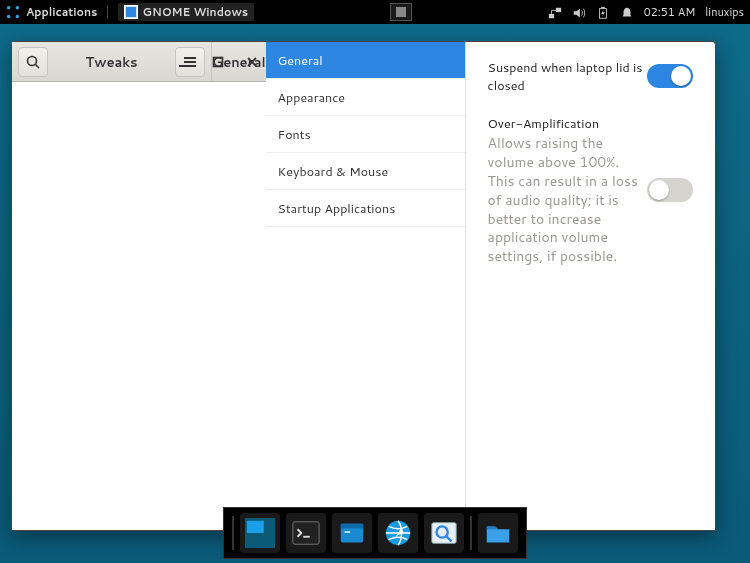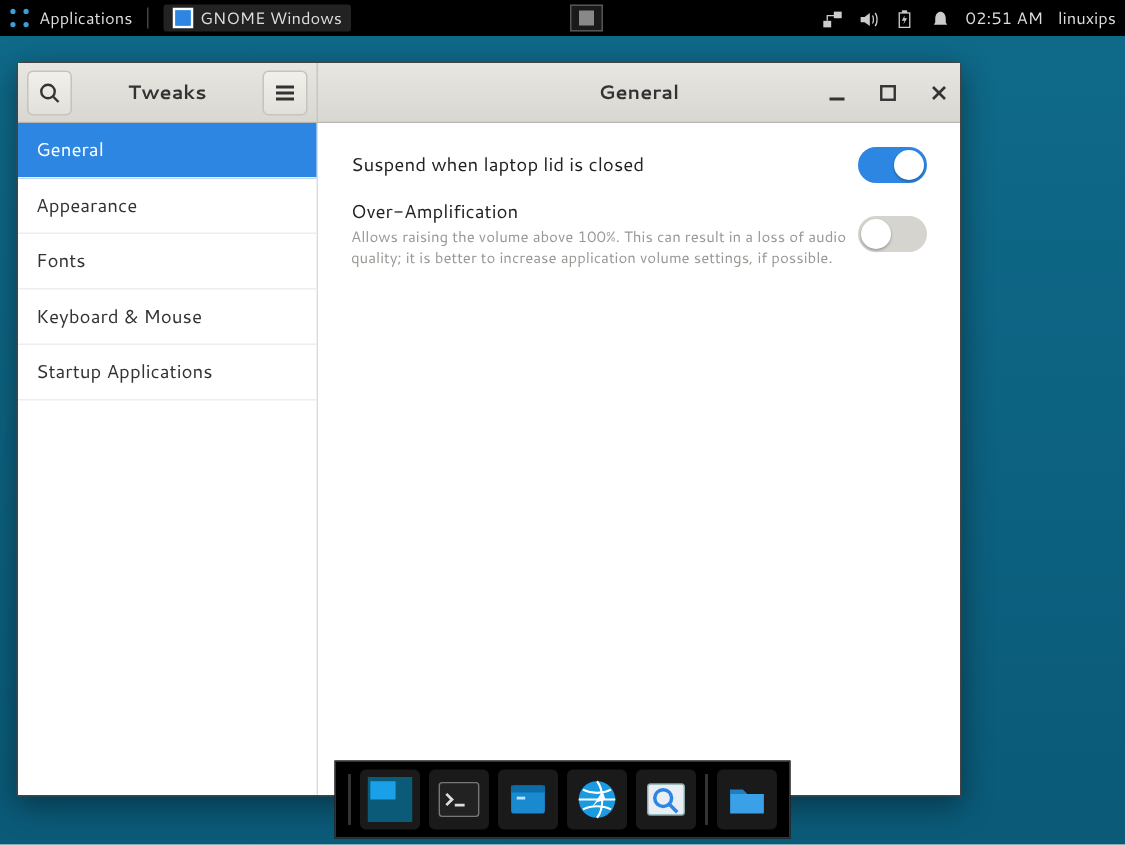--- a/index.html
+++ b/index.html
@@ -5,36 +5,36 @@
   * { box-sizing: border-box; margin: 0; padding: 0; }
   body {
     width: 750px; height: 563px;
     background: linear-gradient(#0f6a8a,#0a5a78);
     font-family: "Cantarell","Segoe UI", sans-serif;
     overflow: hidden; position: relative;
   }
   
   .topbar { height: 24px; background: #000; color: #ddd; display: flex;
     align-items: center; font-size: 11px; padding: 0 6px; }
-  .topbar .tb-left { display: flex; align-items: center; gap: 6px; }
+  .topbar .tb-left { display: flex; align-items: center; gap: 6px; font-weight: bold; }
   .topbar .sep { width:1px; height:14px; background:#444; margin:0 4px;}
   .topbar .app-entry { display:flex; align-items:center; gap:4px;
     background:#222; padding:1px 6px; border-radius:2px;}
   .topbar .tb-center { flex:1; display:flex; justify-content:center;}
   .topbar .tb-right { display:flex; align-items:flex-end; gap:10px;}
   .icon-box { width:14px; height:14px; display:flex; align-items:center;
     justify-content:center;}
   .icon-box svg{width:14px;height:14px;fill:#ccc;}
   .center-btn{width:22px;height:18px;border:1px solid #555;background:#1a1a1a;
     display:flex;align-items:center;justify-content:center;}
   .center-btn .inner{width:10px;height:10px;background:#888;}
   
-  .window { position:absolute; left:11px; top:41px; width:630px; height:490px;
+  .window { position:absolute; left:11px; top:41px; width:705px; height:490px;
     background:#fff; border:1px solid #444; border-radius:4px 4px 0 0;
-    box-shadow:0 6px 20px rgba(0,0,0,.4); display:flex; flex-direction:column;}
+    box-shadow:0 6px 20px rgba(0,0,0,.4); display:flex; flex-direction:row;}
   .headerbar { height:40px; background:linear-gradient(#e8e6e1,#d9d7d2);
     border-bottom:1px solid #b8b6b1; display:flex;}
   .hb-left { width:200px; display:flex; align-items:center; gap:6px;
     padding:0 6px; border-right:1px solid #c8c6c1;}
   .hb-right { flex:1; display:flex; align-items:center; position:relative;}
   .hb-btn { width:30px;height:30px;border:1px solid #c6c4bf;border-radius:4px;
     background:linear-gradient(#f2f0eb,#e2e0db); display:flex;
     align-items:center;justify-content:center; color:#333;}
   .hb-left .spacer{flex:1;}
   .hb-title{flex:1;text-align:center;font-weight:600;color:#333;font-size:13px;}
@@ -42,25 +42,25 @@
   .win-ctrls{position:absolute;right:6px;display:flex;gap:18px;
     align-items:center;}
   .win-ctrls .wc{width:16px;height:16px;display:flex;align-items:center;
     justify-content:center;color:#333;cursor:pointer;}
   .body{flex:1;display:flex;min-height:0;}
   .sidebar{width:200px;border-right:1px solid #ddd;background:#fff;
     display:flex;flex-direction:column;font-size:12.5px;color:#333;}
   .side-item{padding:9px 12px;border-bottom:1px solid #eee;cursor:pointer;}
   .side-item.active{background:#2d87e2;color:#fff;}
   .content{flex:1;padding:16px 22px;display:flex;flex-direction:column;
-    gap:10px;}
+    gap:20px;}
   .row{display:flex;align-items:center;}
   .row .label-block{flex:1;}
   .row .title{font-size:12.5px;color:#222;}
-  .row .sub{font-size:10px;color:#9a9894;line-height:1.35;margin-top:2px;
+  .row .sub{font-size:14px;color:#9a9894;line-height:1.35;margin-top:2px;
     max-width:420px;}
   .toggle{width:46px;height:24px;border-radius:12px;position:relative;
     transition:.15s;}
   .toggle .knob{width:20px;height:20px;border-radius:50%;background:#fff;
     position:absolute;top:2px;box-shadow:0 1px 2px rgba(0,0,0,.3);}
   .toggle.on{background:#2d87e2;}
   .toggle.on .knob{right:2px;}
   .toggle.off{background:#d6d4cf;}
   .toggle.off .knob{left:2px;}
   

